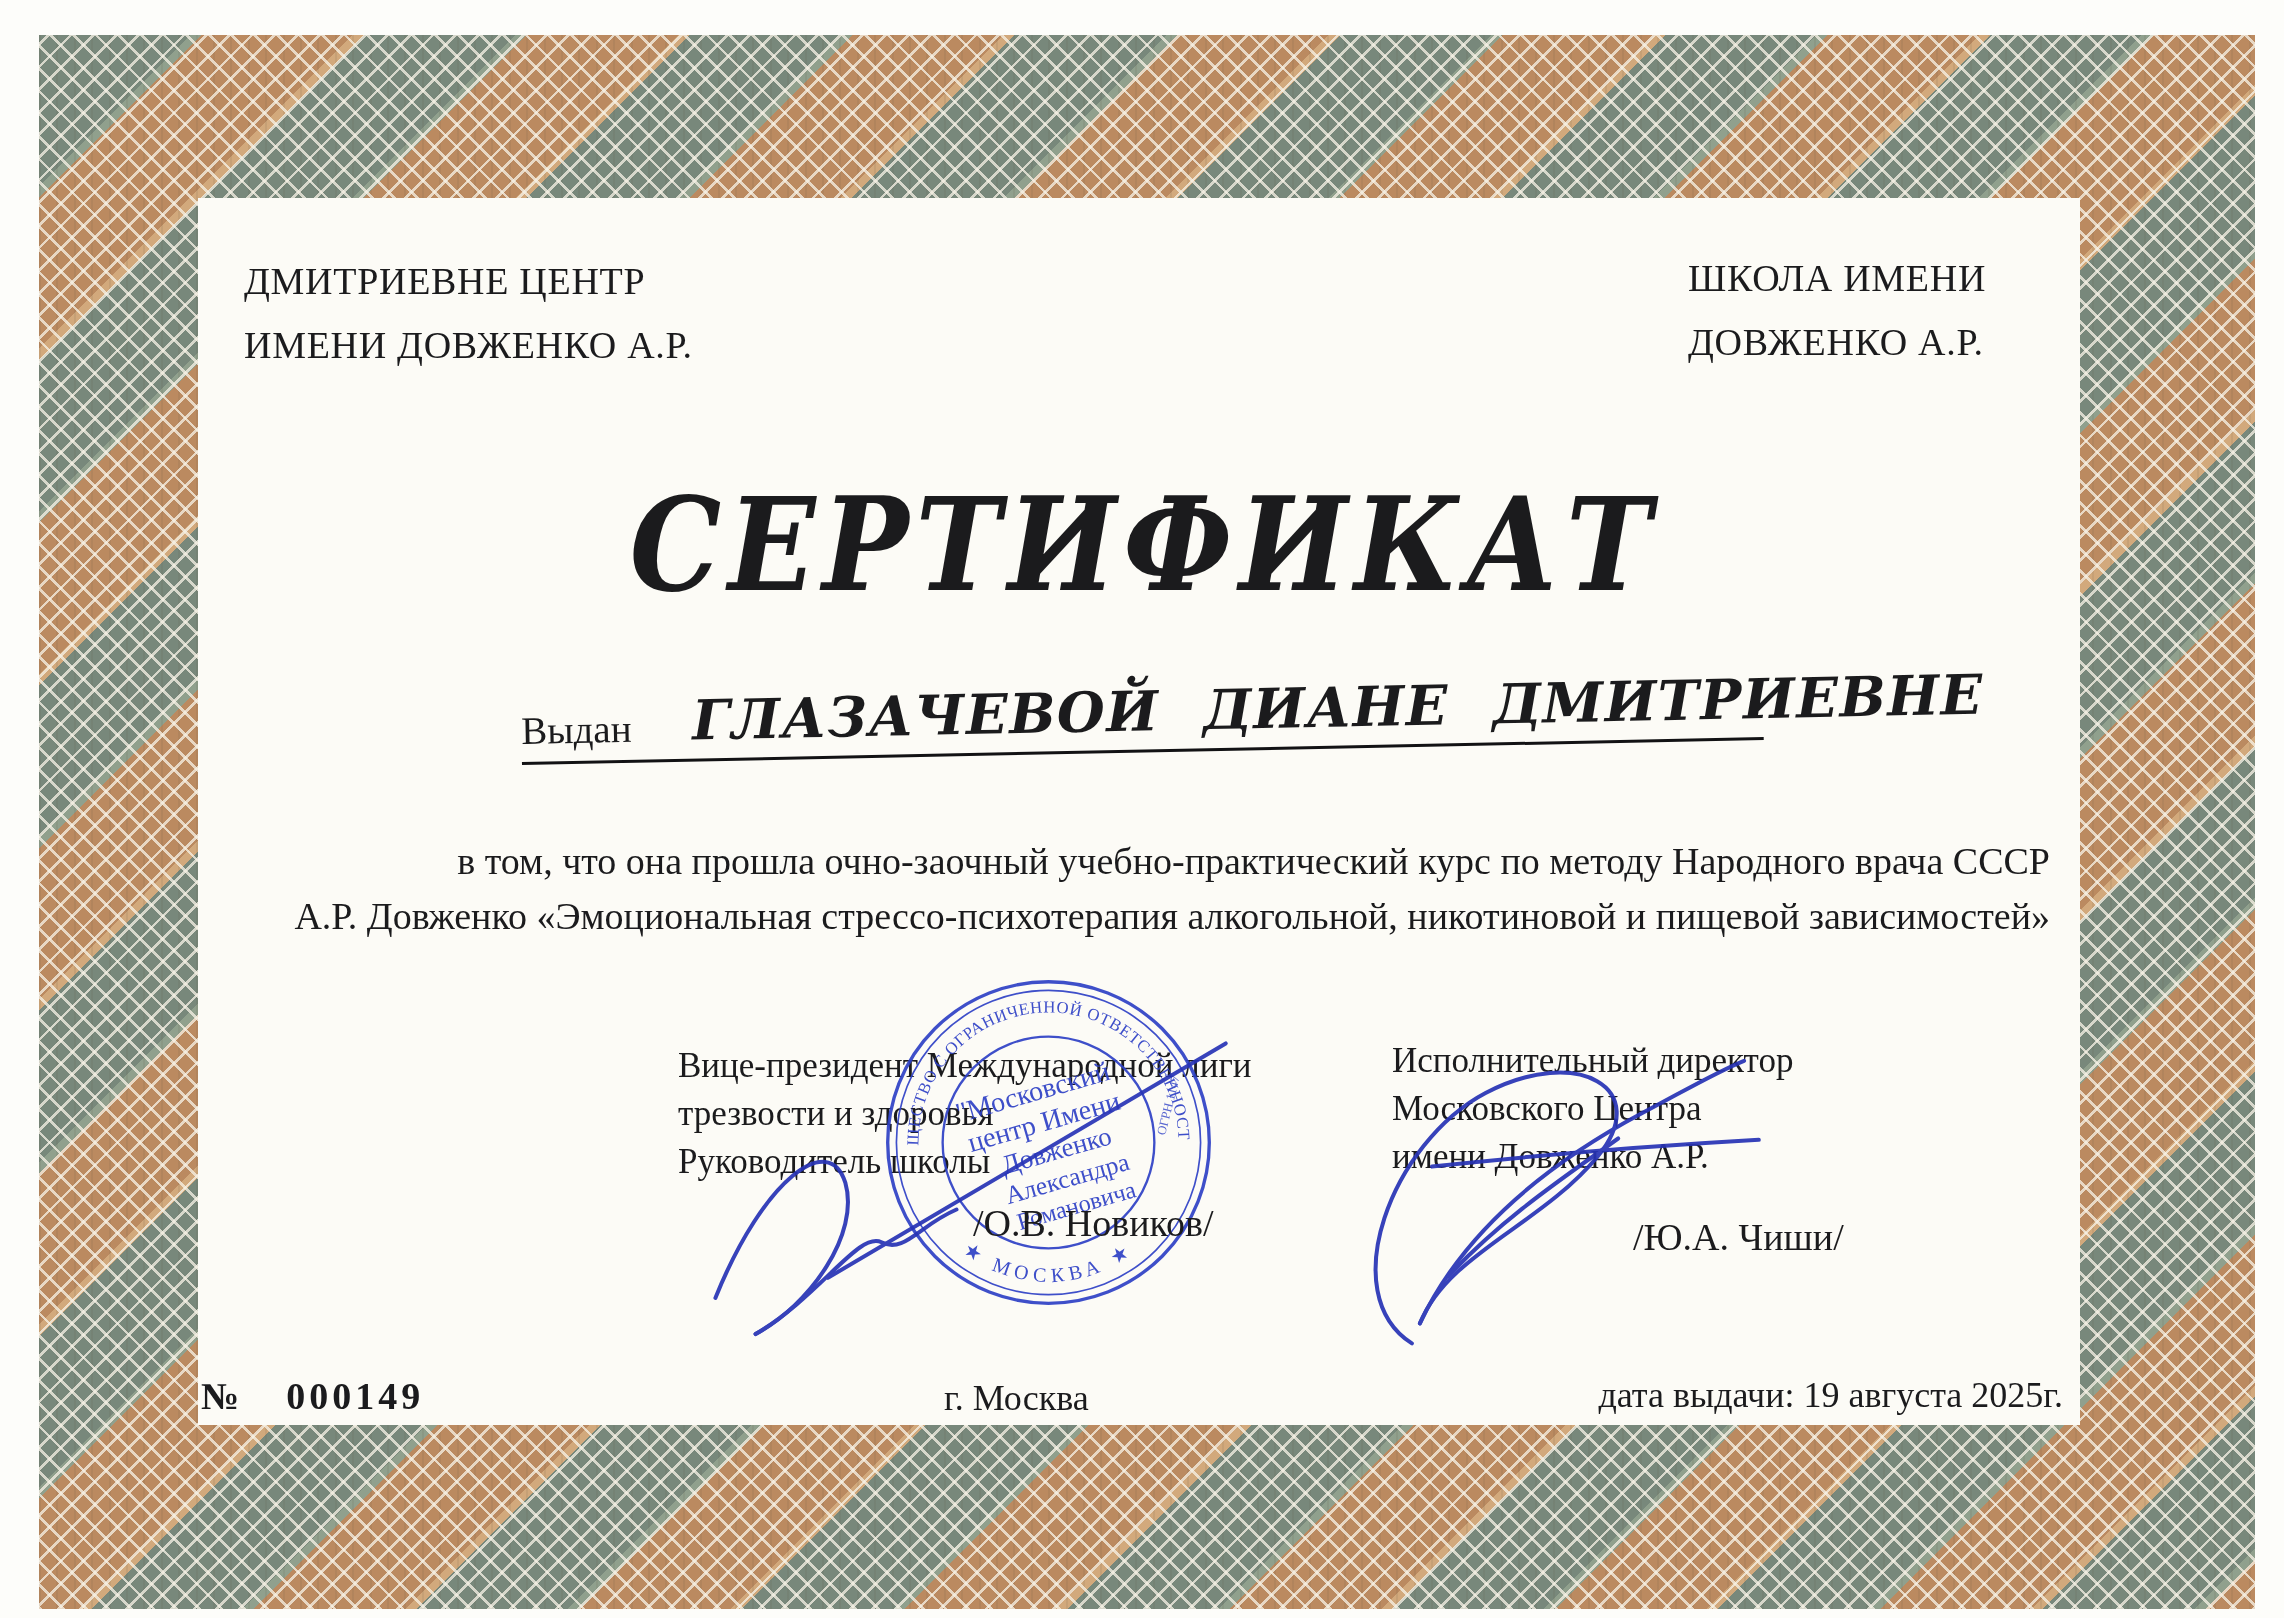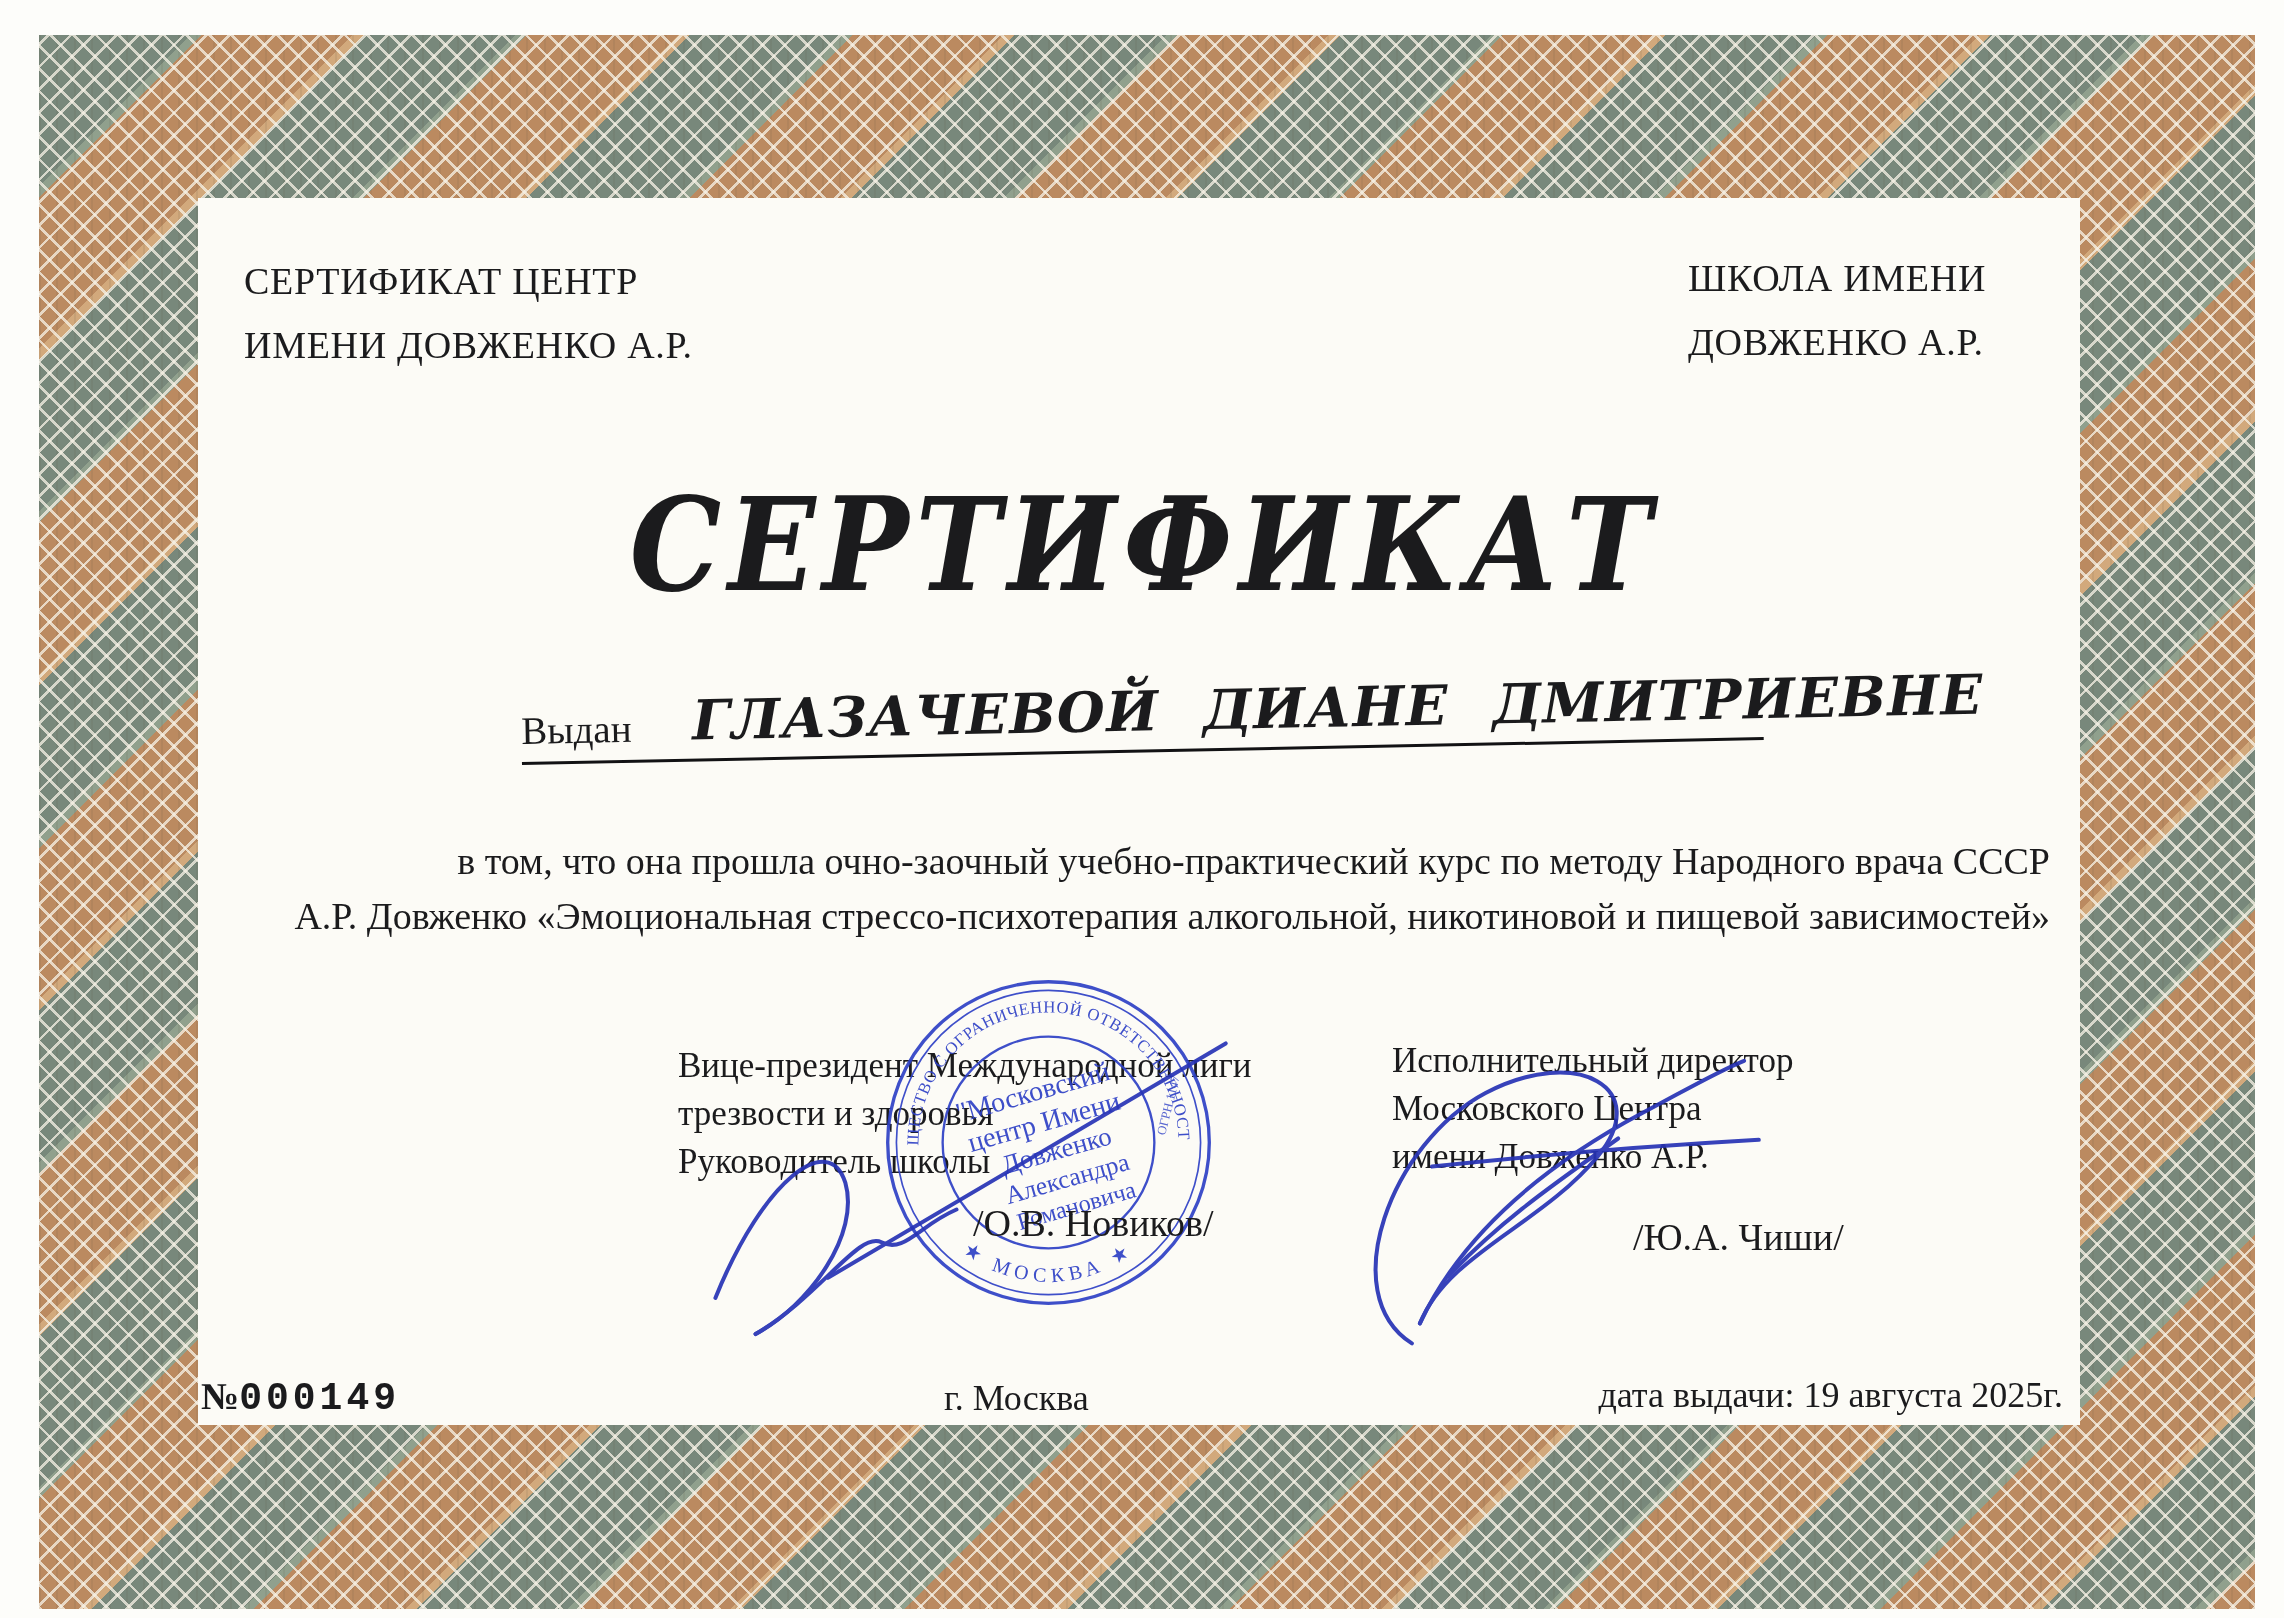--- a/index.html
+++ b/index.html
@@ -54,42 +54,42 @@
   .recipient-underline{
     position:absolute; left:0; bottom:0; width:1242px; height:2.7px; background:#121214;
   }
   .body-text{
     left:238px; width:1812px; top:834px; text-align:right;
     font-size:38px; line-height:55px;
   }
   .sig-titles{font-size:35px; line-height:48px;margin-left:32px;}
   .sig-name{font-size:38px; white-space:nowrap;margin-top:28px;}
   .footer-num{left:201px; top:1374px; font-size:38px; font-weight:bold;}
-  .footer-num .digits{letter-spacing:4px;font-family:Liberation Mono, monospace;}
+  .footer-num .digits{margin-left:47px; letter-spacing:4px;}
   .footer-city{left:944px; top:1377px; font-size:36px;}
   .footer-date{right:221px; top:1374px; font-size:36px;}
   
   .stamp{position:absolute; left:881px; top:975px; width:335px; height:335px; opacity:.92;}
   .stamp text{font-family:"Liberation Serif", serif;}
   .sig-overlay{position:absolute; left:0; top:0; width:2284px; height:1618px; pointer-events:none;}
   .over-stamp{z-index:6;}
   .z2{z-index:2;} .z3{z-index:3;}
 </style>
 </head>
 <body>
 
 <div class="page">
 
   <div class="frame">
     <div class="frame-inner-line"></div>
   </div>
   <div class="paper"></div>
 
   <div class="abs org" style="left:244px; top:249px;">
-    <div>СЕРТИФИКАТ ЦЕНТР</div>
+    <div>ДМИТРИЕВНЕ ЦЕНТР</div>
     <div>ИМЕНИ ДОВЖЕНКО А.Р.</div>
   </div>
   <div class="abs org" style="left:1688px; top:246px;">
     <div>ШКОЛА ИМЕНИ</div>
     <div>ДОВЖЕНКО А.Р.</div>
   </div>
 
   <div class="abs title">СЕРТИФИКАТ</div>
 
   <div class="abs recipient-row">

